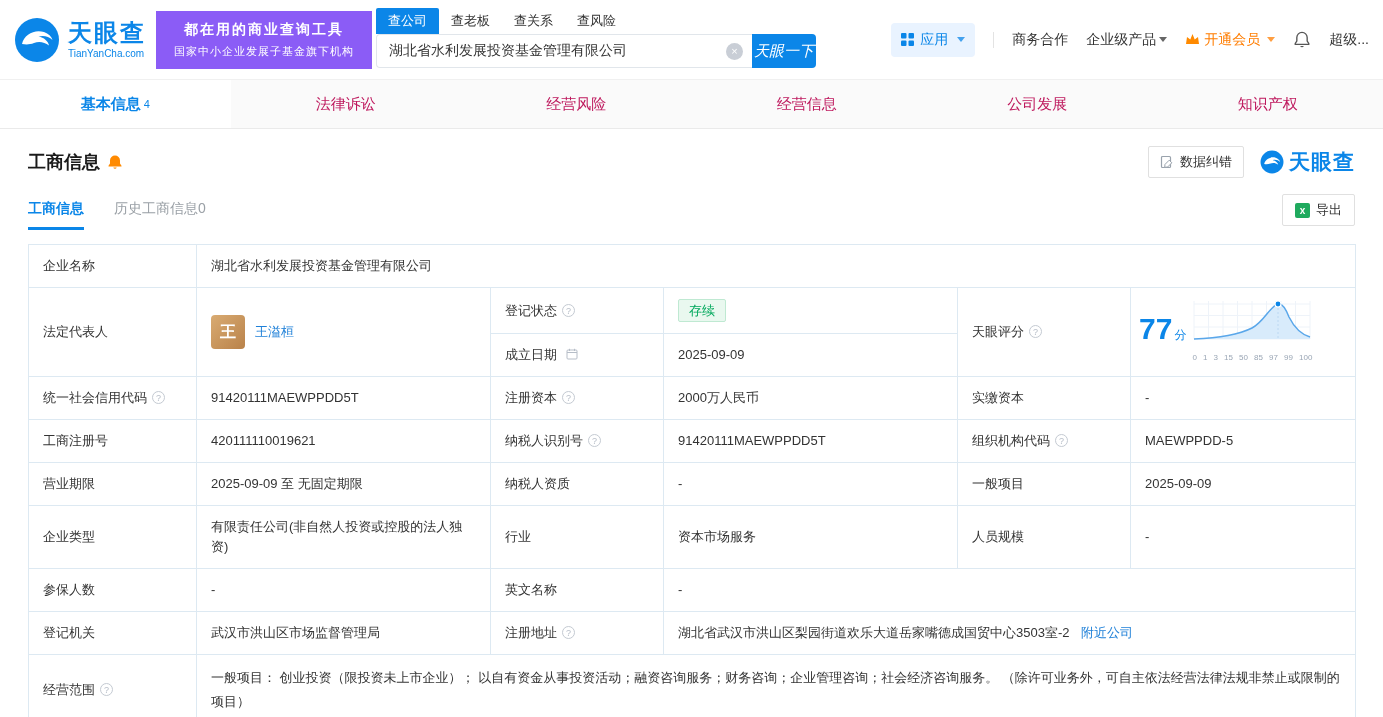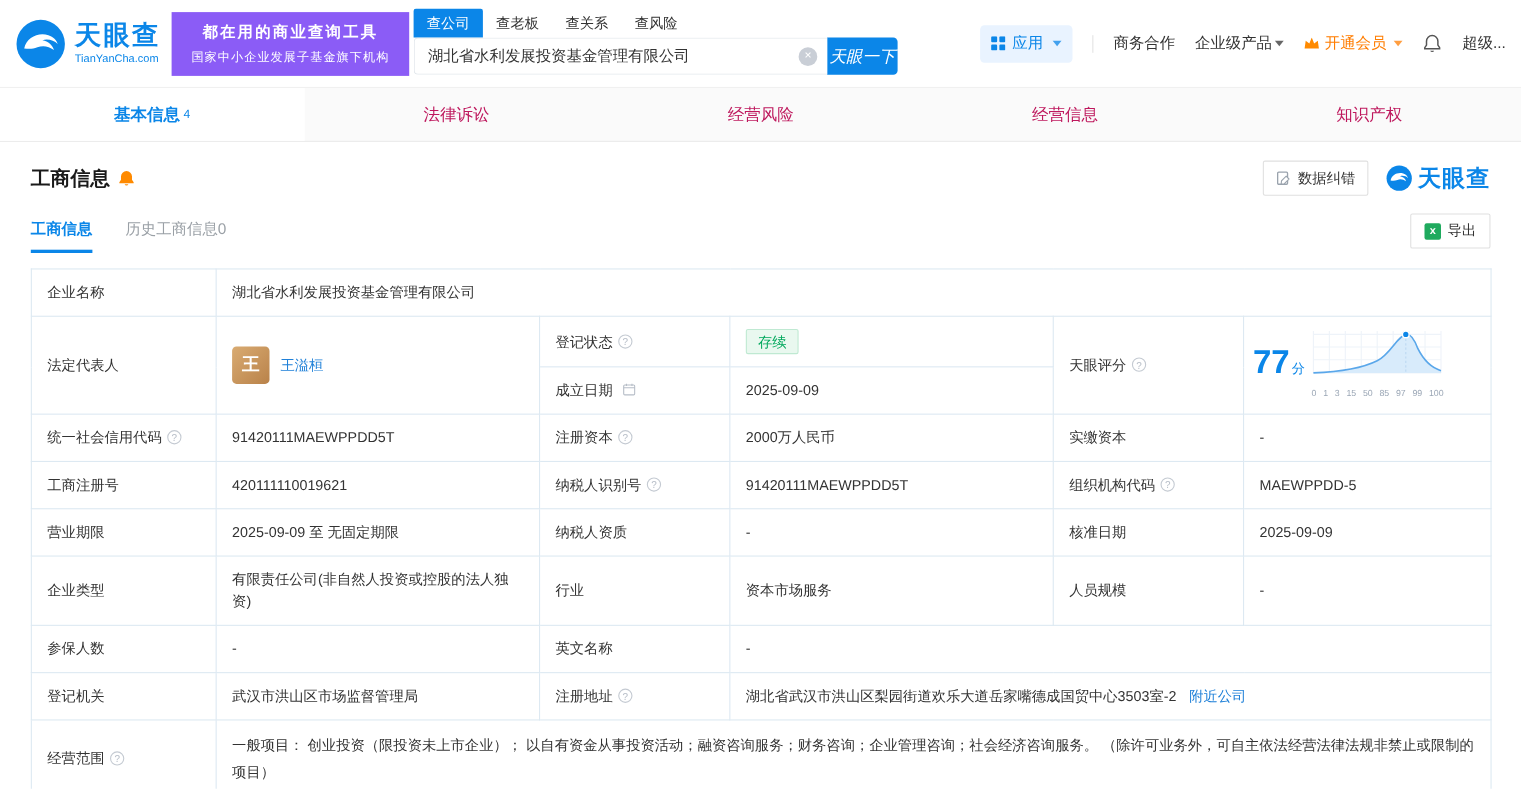--- a/index.html
+++ b/index.html
@@ -161,20 +161,23 @@
       <sup>4</sup>
   </div>
   <div class="mtab">
     <span class="tabtext">法律诉讼</span>
   </div>
   <div class="mtab">
     <span class="tabtext">经营风险</span>
   </div>
   <div class="mtab">
     <span class="tabtext">经营信息</span>
+  </div>
+  <div class="mtab">
+    <span class="tabtext">公司发展</span>
   </div>
   <div class="mtab">
     <span class="tabtext">知识产权</span>
   </div>
 </nav>
 
 <main>
   <div class="section-head">
     <div class="section-title">
       <span>工商信息</span>
@@ -324,21 +327,21 @@
           <span>组织机构代码</span><span class="q-icon">?</span>
         </td>
         <td>MAEWPPDD-5</td>
       </tr>
 
       <tr>
         <td class="lbl">营业期限</td>
         <td>2025-09-09 至 无固定期限</td>
         <td class="lbl">纳税人资质</td>
         <td>-</td>
-        <td class="lbl">核准日期</td>
+        <td class="lbl">一般项目</td>
         <td>2025-09-09</td>
       </tr>
 
       <tr>
         <td class="lbl">企业类型</td>
         <td>有限责任公司(非自然人投资或控股的法人独资)</td>
         <td class="lbl">行业</td>
         <td>资本市场服务</td>
         <td class="lbl">人员规模</td>
         <td>-</td>

